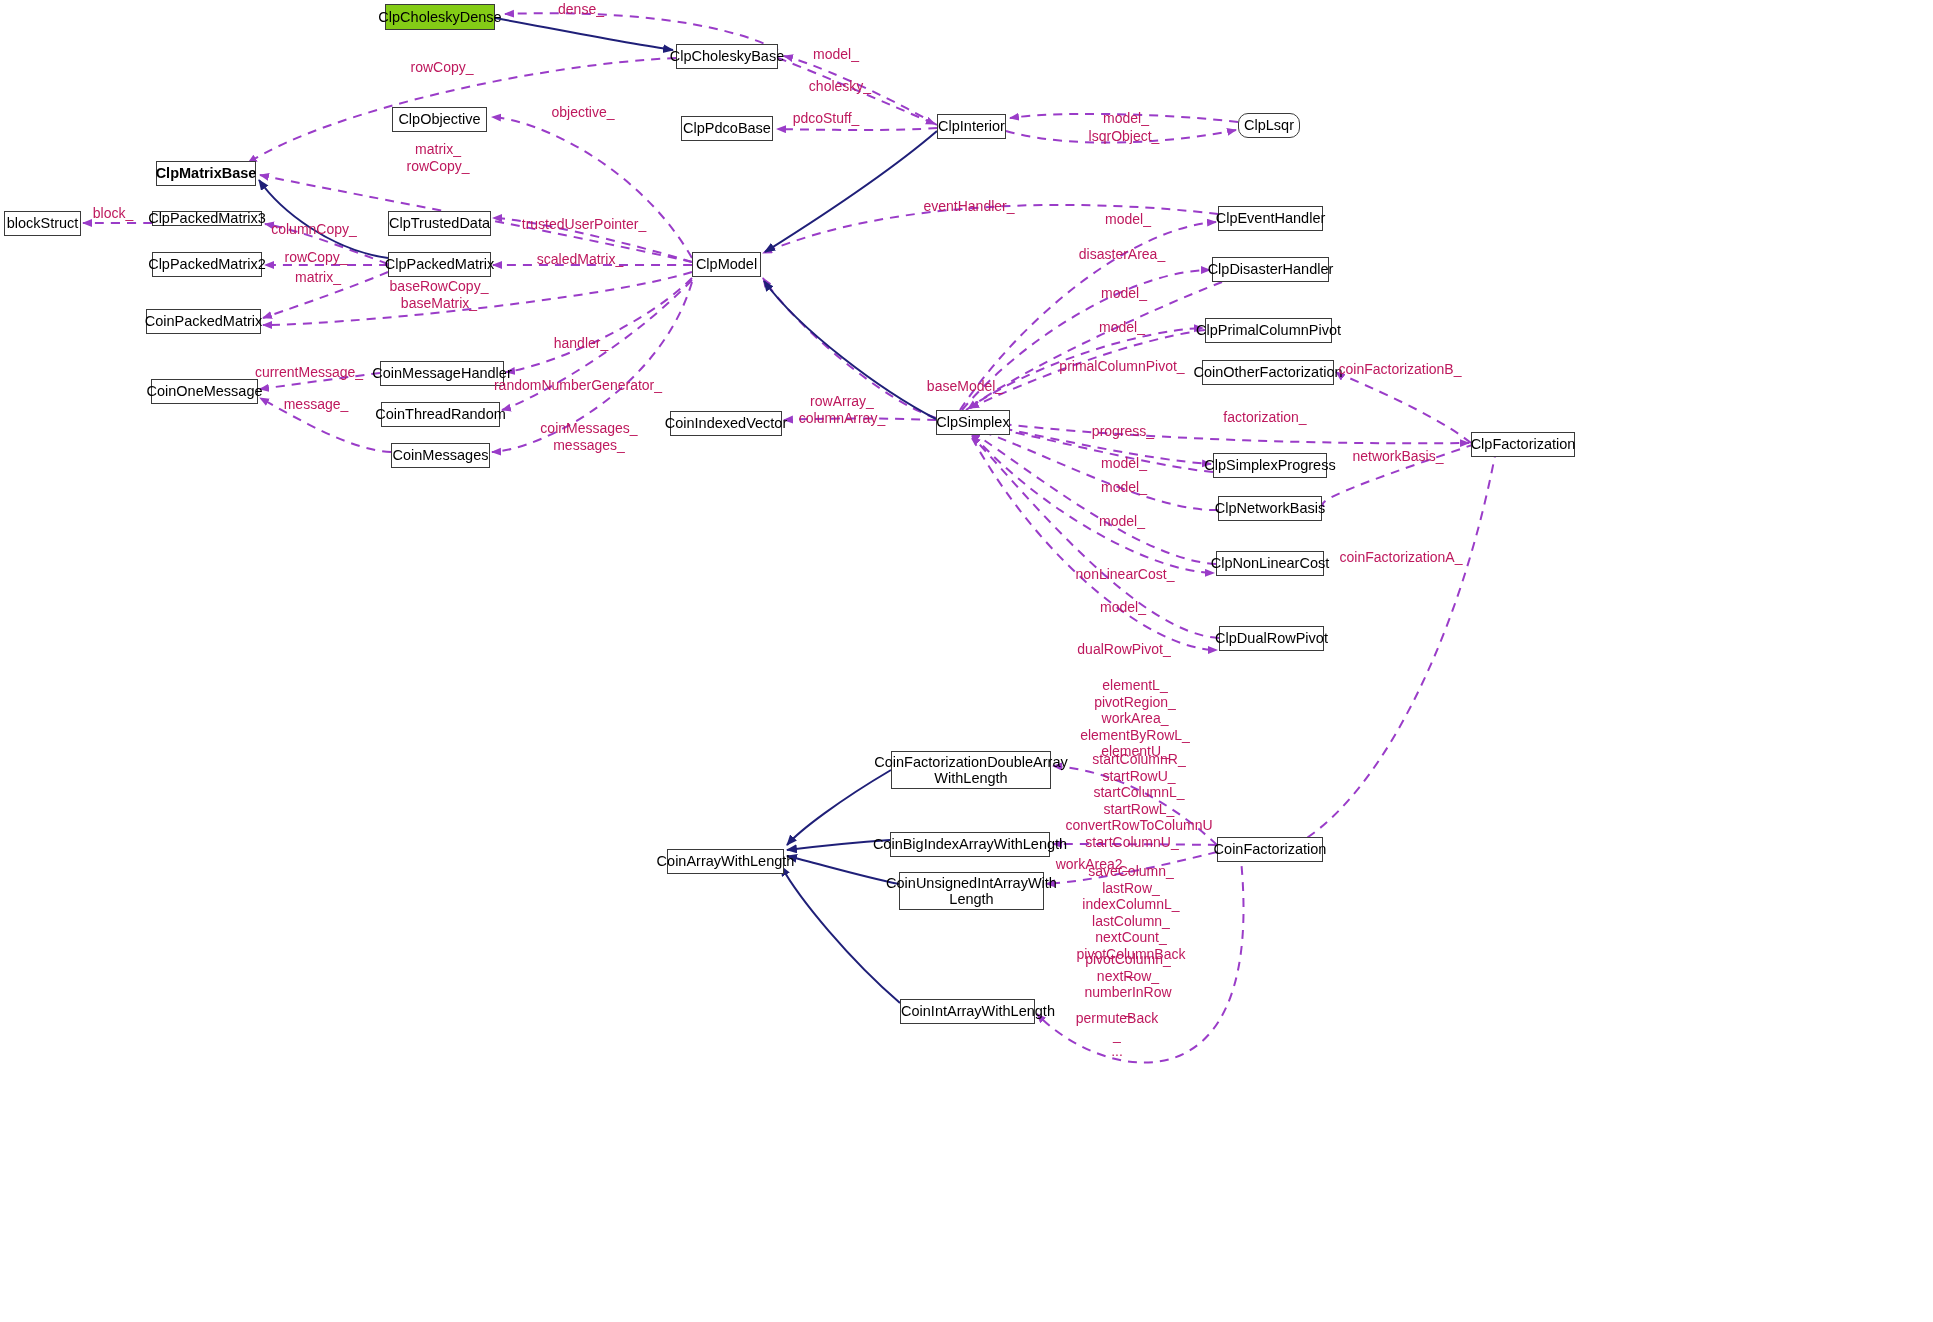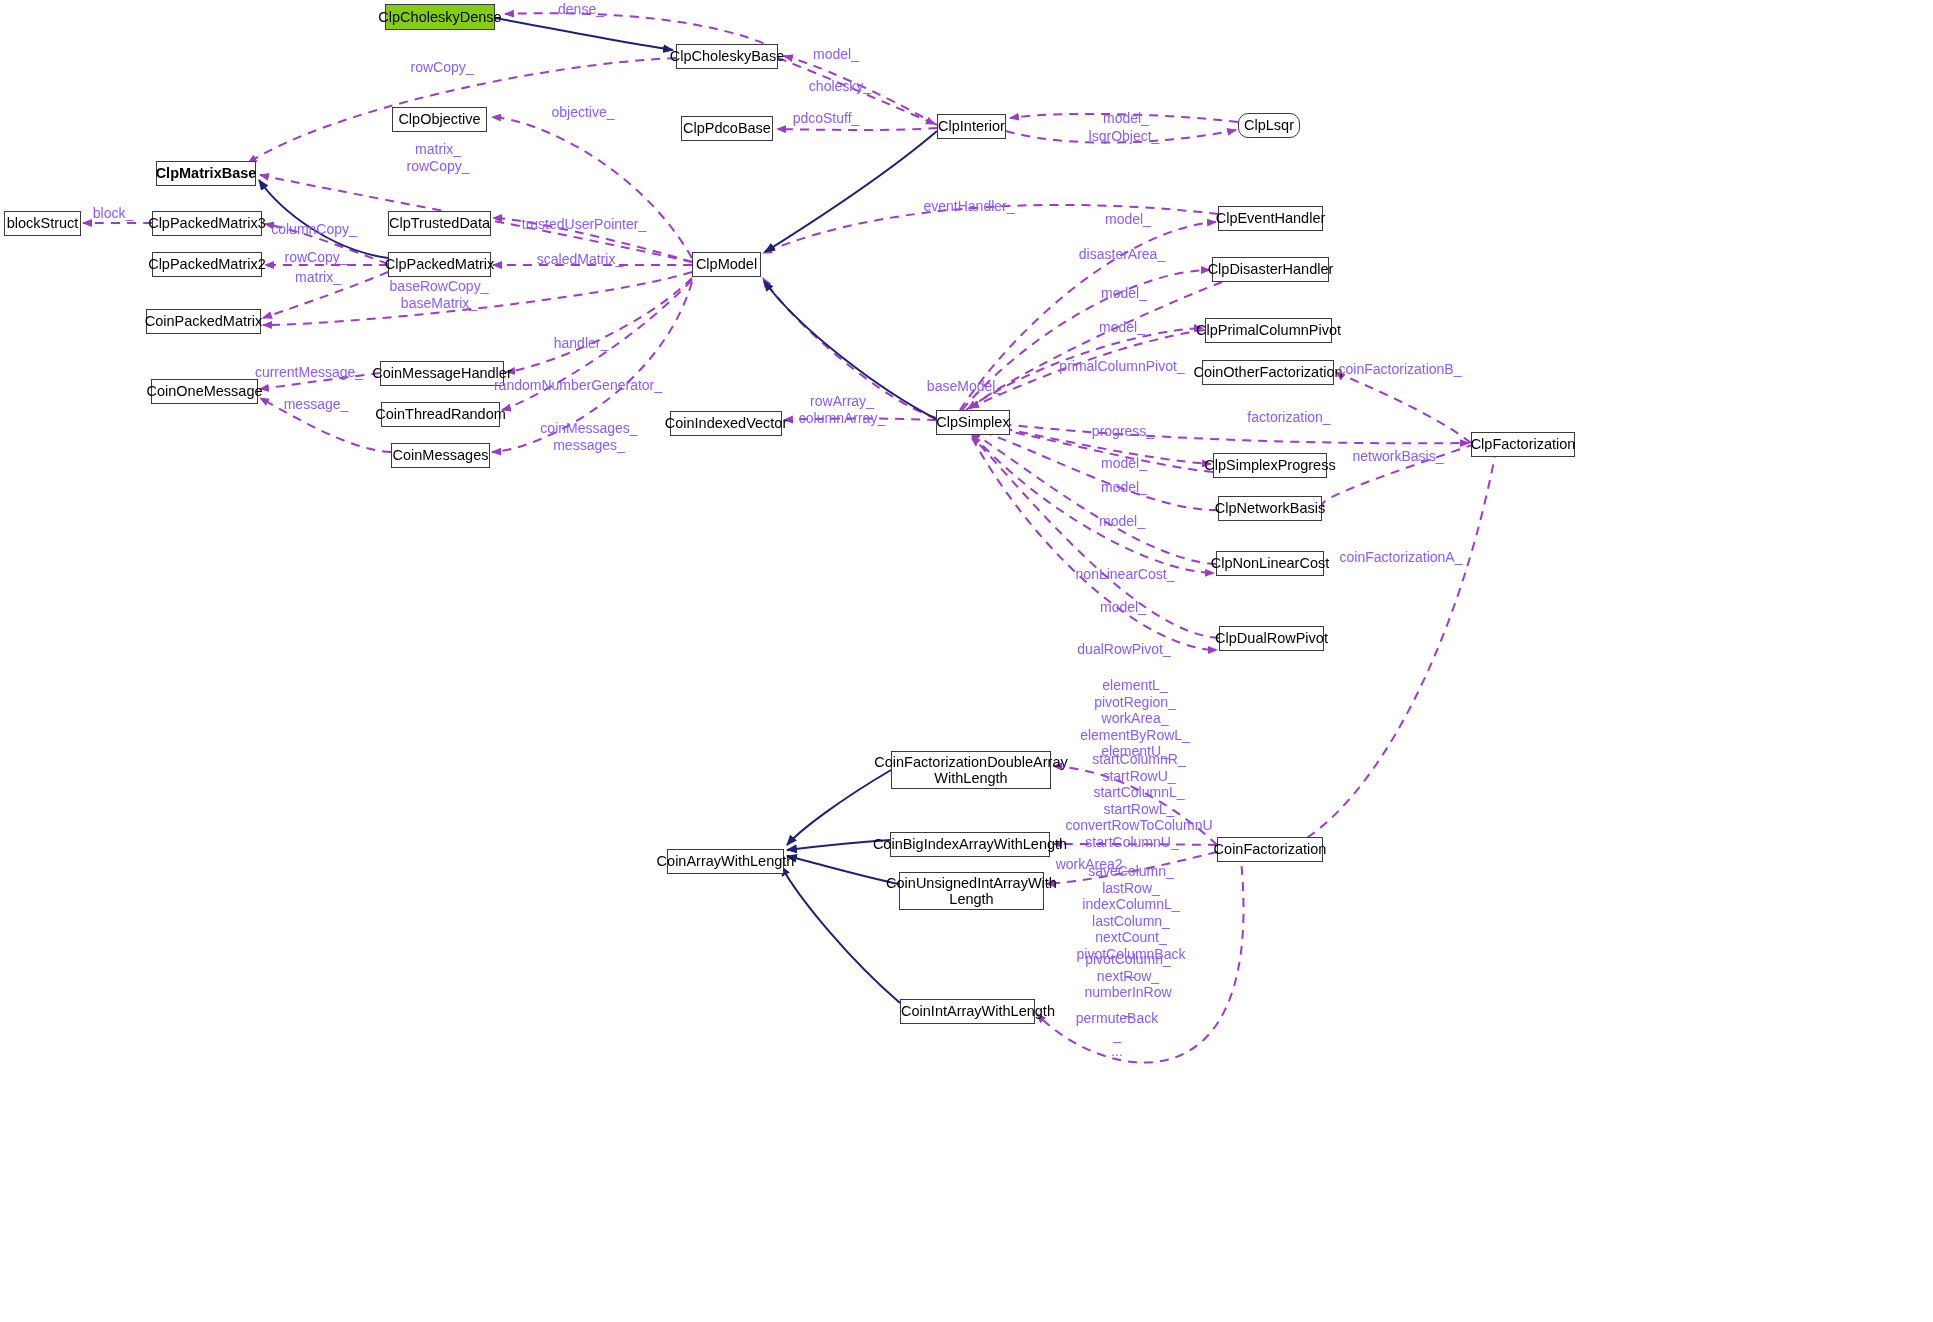--- a/index.html
+++ b/index.html
@@ -4,21 +4,21 @@
 <style>
   html,body{margin:0;padding:0;background:#ffffff;}
   body{font-family:"Liberation Sans",sans-serif;}
   #diagram-root{position:relative;width:1933px;height:1322px;background:#fff;overflow:hidden;}
   svg#edges{position:absolute;left:0;top:0;width:1933px;height:1322px;}
   .node{position:absolute;box-sizing:border-box;border:1px solid #3a3a3a;background:#ffffff;
         display:flex;align-items:center;justify-content:center;text-align:center;
         font-family:"Liberation Sans",sans-serif;font-size:14.5px;color:#000;line-height:1.12;
         padding:1px 4px;white-space:pre-line;}
   .node.highlight{background:#84cc16;}
-  .edge-label{position:absolute;font-family:"Liberation Sans",sans-serif;font-size:14px;color:#8b5cf6;
+  .edge-label{position:absolute;font-family:"Liberation Sans",sans-serif;font-size:14px;color:#be185d;
         text-align:center;line-height:1.18;white-space:pre-line;transform:translate(-50%,-50%);}
 </style>
 </head>
 <body>
 
 <div id="diagram-root">
 
   <svg id="edges" viewBox="0 0 1933 1322" xmlns="http://www.w3.org/2000/svg">
     <defs>
       <marker id="ah-u" markerWidth="10" markerHeight="10" refX="9" refY="4" orient="auto" markerUnits="userSpaceOnUse">
@@ -91,21 +91,21 @@
 
   <div id="nodes-layer">
       <div class="node highlight" style="left: 385px; top: 4px; width: 110px; height: 26px;">ClpCholeskyDense</div>
       <div class="node" style="left: 676px; top: 44px; width: 102px; height: 25px;">ClpCholeskyBase</div>
       <div class="node" style="left: 392px; top: 107px; width: 95px; height: 25px;">ClpObjective</div>
       <div class="node" style="left: 681px; top: 116px; width: 92px; height: 25px;">ClpPdcoBase</div>
       <div class="node" style="left: 937px; top: 114px; width: 69px; height: 25px;">ClpInterior</div>
       <div class="node" style="left: 1238px; top: 113px; width: 62px; height: 25px; border-radius: 10px;">ClpLsqr</div>
       <div class="node" style="left: 156px; top: 161px; width: 100px; height: 25px; font-weight: bold;">ClpMatrixBase</div>
       <div class="node" style="left: 4px; top: 211px; width: 77px; height: 25px;">blockStruct</div>
-      <div class="node" style="left: 152px; top: 211px; width: 110px; height: 25px;">ClpPackedMatrix3</div>
+      <div class="node" style="left: 152px; top: 211px; width: 110px; height: 15px;">ClpPackedMatrix3</div>
       <div class="node" style="left: 388px; top: 211px; width: 103px; height: 25px;">ClpTrustedData</div>
       <div class="node" style="left: 1218px; top: 206px; width: 105px; height: 25px;">ClpEventHandler</div>
       <div class="node" style="left: 152px; top: 252px; width: 110px; height: 25px;">ClpPackedMatrix2</div>
       <div class="node" style="left: 388px; top: 252px; width: 103px; height: 25px;">ClpPackedMatrix</div>
       <div class="node" style="left: 692px; top: 252px; width: 69px; height: 25px;">ClpModel</div>
       <div class="node" style="left: 1212px; top: 257px; width: 117px; height: 25px;">ClpDisasterHandler</div>
       <div class="node" style="left: 146px; top: 309px; width: 115px; height: 25px;">CoinPackedMatrix</div>
       <div class="node" style="left: 1205px; top: 318px; width: 127px; height: 25px;">ClpPrimalColumnPivot</div>
       <div class="node" style="left: 1202px; top: 360px; width: 132px; height: 25px;">CoinOtherFactorization</div>
       <div class="node" style="left: 380px; top: 361px; width: 124px; height: 25px;">CoinMessageHandler</div>
@@ -154,21 +154,21 @@
       <div class="edge-label" style="left: 1122px; top: 327px;">model_</div>
       <div class="edge-label" style="left: 581px; top: 343px;">handler_</div>
       <div class="edge-label" style="left: 1122px; top: 366px;">primalColumnPivot_</div>
       <div class="edge-label" style="left: 309px; top: 372px;">currentMessage_</div>
       <div class="edge-label" style="left: 1400px; top: 369px;">coinFactorizationB_</div>
       <div class="edge-label" style="left: 578px; top: 385px;">randomNumberGenerator_</div>
       <div class="edge-label" style="left: 965px; top: 386px;">baseModel_</div>
       <div class="edge-label" style="left: 316px; top: 404px;">message_</div>
       <div class="edge-label" style="left: 842px; top: 410px;">rowArray_
 columnArray_</div>
-      <div class="edge-label" style="left: 1265px; top: 417px; margin-left: 24px;">factorization_</div>
+      <div class="edge-label" style="left: 1265px; top: 417px;">factorization_</div>
       <div class="edge-label" style="left: 1123px; top: 431px;">progress_</div>
       <div class="edge-label" style="left: 589px; top: 437px;">coinMessages_
 messages_</div>
       <div class="edge-label" style="left: 1398px; top: 456px;">networkBasis_</div>
       <div class="edge-label" style="left: 1124px; top: 463px;">model_</div>
       <div class="edge-label" style="left: 1124px; top: 487px;">model_</div>
       <div class="edge-label" style="left: 1122px; top: 521px;">model_</div>
       <div class="edge-label" style="left: 1401px; top: 557px;">coinFactorizationA_</div>
       <div class="edge-label" style="left: 1125px; top: 574px;">nonLinearCost_</div>
       <div class="edge-label" style="left: 1123px; top: 607px;">model_</div>

